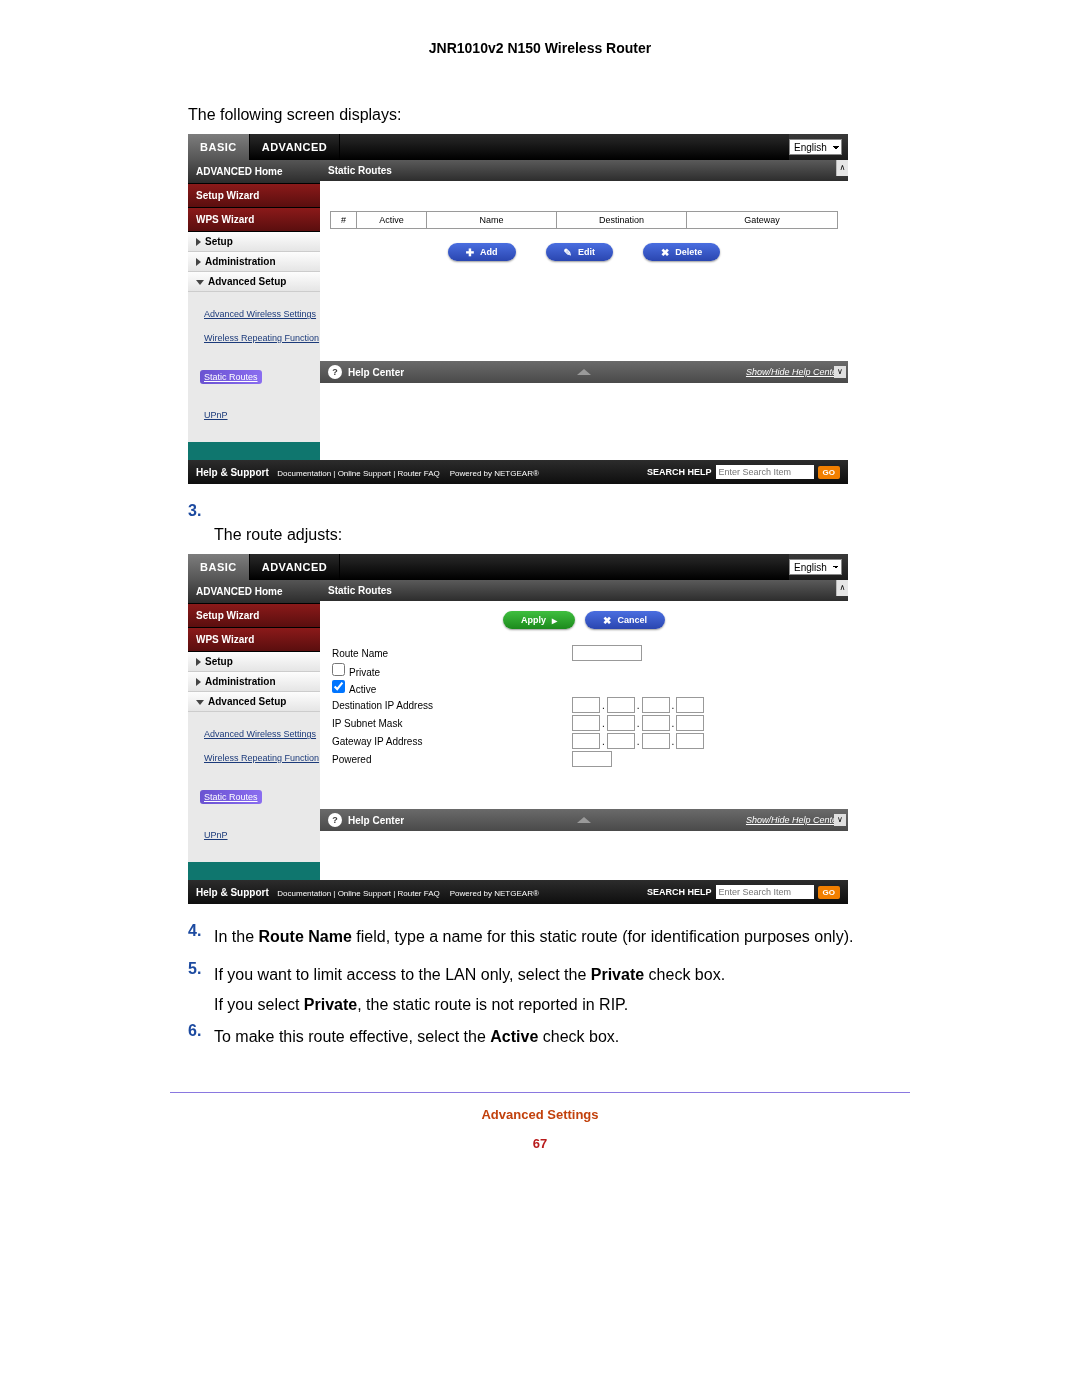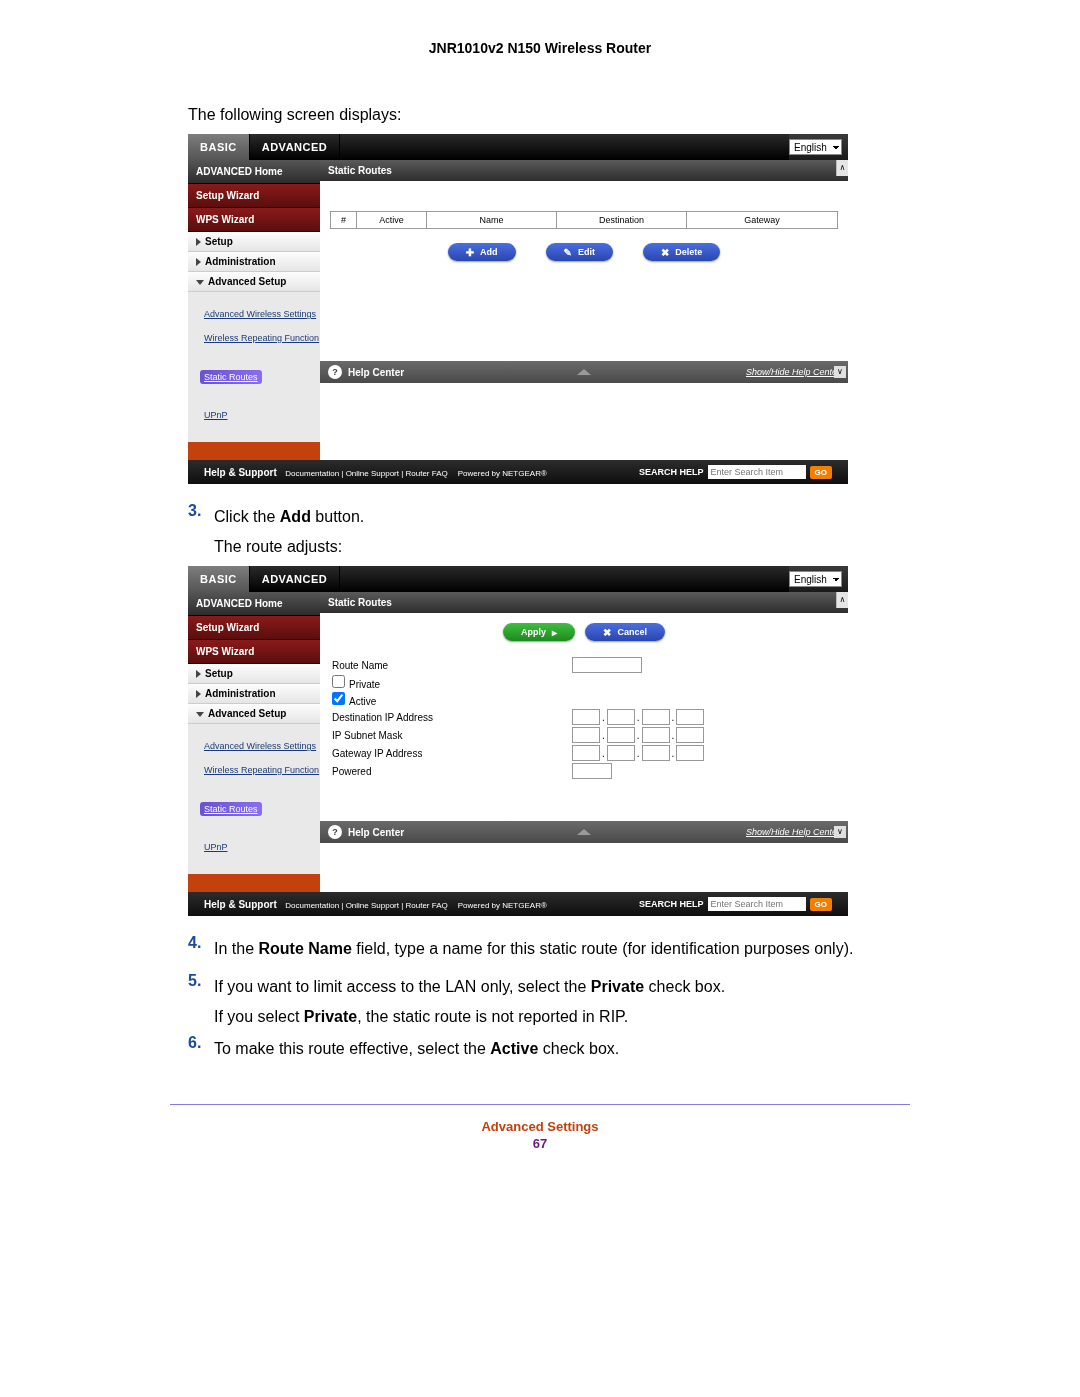--- a/index.html
+++ b/index.html
@@ -7,34 +7,34 @@
   .page { width: 1080px; margin: 0 auto; padding: 40px 170px 40px 170px; color: #000; }
   .doc-header { text-align: center; font-weight: 700; font-size: 14px; margin-bottom: 50px; }
   .body-text { font-size: 16px; margin: 6px 0; }
   .ol { margin-left: 18px; }
   .ol-row { display: flex; margin-top: 8px; }
   .ol-num { width: 26px; flex: 0 0 26px; font-weight: 700; color: #1c4aa0; }
   .ol-body { flex: 1; }
   .sub-body { margin-left: 26px; margin-top: 6px; }
   .divider { border: none; border-top: 1px solid #8a78e0; margin: 40px 0 14px; }
   .doc-footer { text-align: center; font-size: 13px; font-weight: 600; color: #c2410c; }
-  .doc-page-num { text-align: center; font-size: 13px; font-weight: 600; color: #701a75; margin-top: 2px; }
+  .doc-page-num { text-align: center; font-size: 13px; font-weight: 600; color: #b91c1c; margin-top: 14px; }
 
   
   .screenshot { width: 660px; margin: 10px 0 18px 18px; background: #000; }
   .scr-topbar { display: flex; align-items: stretch; height: 26px; background: linear-gradient(#3a3a3a,#1a1a1a); }
   .tab { display: flex; align-items: center; padding: 0 12px; font-weight: 700; font-size: 11px; letter-spacing: .5px; }
   .tab-basic { background: linear-gradient(#7d7d7d,#555); color: #fff; border-right: 1px solid #000; }
   .tab-adv { background: linear-gradient(#3a3a3a,#101010); color: #fff; border-right: 1px solid #000; }
   .tab-adv.active { background: linear-gradient(#2a2a2a,#000); }
   .topbar-spacer { flex: 1; background: linear-gradient(#2a2a2a,#000); }
   .lang-select { align-self: center; margin-right: 6px; font-size: 10px; height: 16px; padding: 0 14px 0 4px; background: #fff; border: 1px solid #888; appearance: none; background-image: linear-gradient(45deg,transparent 50%,#000 50%),linear-gradient(135deg,#000 50%,transparent 50%); background-position: right 5px center, right 2px center; background-size: 3px 3px,3px 3px; background-repeat: no-repeat; }
 
   .scr-body { display: flex; background: #fff; }
-  .sidebar { width: 132px; flex: 0 0 132px; background: #c2410c; font-size: 10px; }
+  .sidebar { width: 132px; flex: 0 0 132px; background: #0f766e; font-size: 10px; }
   .side-item { padding: 6px 8px; background: linear-gradient(#555,#2c2c2c); color: #fff; font-weight: 700; border-bottom: 1px solid #000; font-size: 10px; }
   .side-item.red { background: linear-gradient(#8b1a1a,#5a0e0e); }
   .side-exp { padding: 4px 8px; background: linear-gradient(#fdfdfd,#e5e5e5); color: #000; border-bottom: 1px solid #ccc; font-weight: 700; font-size: 10px; }
   .tri { display: inline-block; width: 0; height: 0; margin-right: 4px; vertical-align: middle; }
   .tri-right { border-top: 4px solid transparent; border-bottom: 4px solid transparent; border-left: 5px solid #444; }
   .tri-down { border-left: 4px solid transparent; border-right: 4px solid transparent; border-top: 5px solid #444; }
   .sub-list { padding: 4px 0 8px 16px; background: #e9e9e9; }
   .sub-link { display: block; color: #1b3a7a; font-size: 9px; text-decoration: underline; margin: 13px 0; line-height: 1.2; }
   .sub-link.active { background: linear-gradient(90deg,#6a52d1,#8a6df0); color: #fff; padding: 2px 4px; border-radius: 3px; text-decoration: underline; margin-left: -4px; display: inline-block; }
 
@@ -57,21 +57,21 @@
   .pill-blue { background: linear-gradient(#4a6ee0,#2a46b0); }
   .pill-green { background: linear-gradient(#3fbf3f,#1c8a1c); }
   .pill-ic { font-size: 10px; font-weight: 700; }
 
   .helpbar { display: flex; align-items: center; background: linear-gradient(#6a6a6a,#4a4a4a); color: #fff; font-size: 10px; padding: 4px 8px; position: relative; }
   .help-q { display: inline-flex; align-items: center; justify-content: center; width: 14px; height: 14px; border-radius: 50%; background: #fff; color: #3a3a3a; font-weight: 700; margin-right: 6px; font-size: 9px; }
   .help-arrow { position: absolute; left: 50%; transform: translateX(-50%); width: 0; height: 0; border-left: 7px solid transparent; border-right: 7px solid transparent; border-bottom: 6px solid #9a9a9a; }
   .help-hide { position: absolute; right: 8px; text-decoration: underline; font-style: italic; font-size: 9px; }
   .help-down { position: absolute; right: 2px; width: 12px; height: 12px; background: #e0e0e0; font-size: 8px; line-height: 12px; text-align: center; color: #000; }
 
-  .supportbar { display: flex; align-items: center; background: linear-gradient(#2c2c2c,#0e0e0e); color: #fff; font-size: 9px; padding: 5px 16px; }
+  .supportbar { display: flex; align-items: center; background: linear-gradient(#2c2c2c,#0e0e0e); color: #fff; font-size: 9px; padding: 5px 8px; }
   .sup-left { flex: 1; }
   .sup-left .hs { font-weight: 700; font-size: 10px; margin-right: 6px; }
   .sup-left .lnk { font-size: 8px; }
   .sup-right { display: flex; align-items: center; gap: 4px; }
   .sup-right .lbl { font-weight: 700; font-size: 9px; }
   .search-input { font-size: 9px; height: 14px; width: 98px; padding: 0 3px; border: none; }
   .go-btn { background: #f27f00; color: #fff; font-weight: 700; font-size: 8px; padding: 2px 5px; border-radius: 2px; }
 
   
   .form-actions { display: flex; justify-content: center; gap: 10px; padding: 10px 0; }
@@ -161,23 +161,20 @@
         <span class="lbl">SEARCH HELP</span>
         <input class="search-input" placeholder="Enter Search Item" style="">
         <span class="go-btn">GO</span>
       </div>
     </div>
   </div>
 
   <div class="ol">
     <div class="ol-row">
       <div class="ol-num">3.</div>
-      <div class="ol-body body-text">
-        <span>Click the </span><b>Add</b><span> button.</span>
-      </div>
     </div>
     <p class="body-text sub-body">The route adjusts:</p>
   </div>
 
   <div class="screenshot">
     <div class="scr-topbar">
       <div class="tab tab-basic">BASIC</div>
       <div class="tab tab-adv active">ADVANCED</div>
       <div class="topbar-spacer"></div>
       <select class="lang-select">

